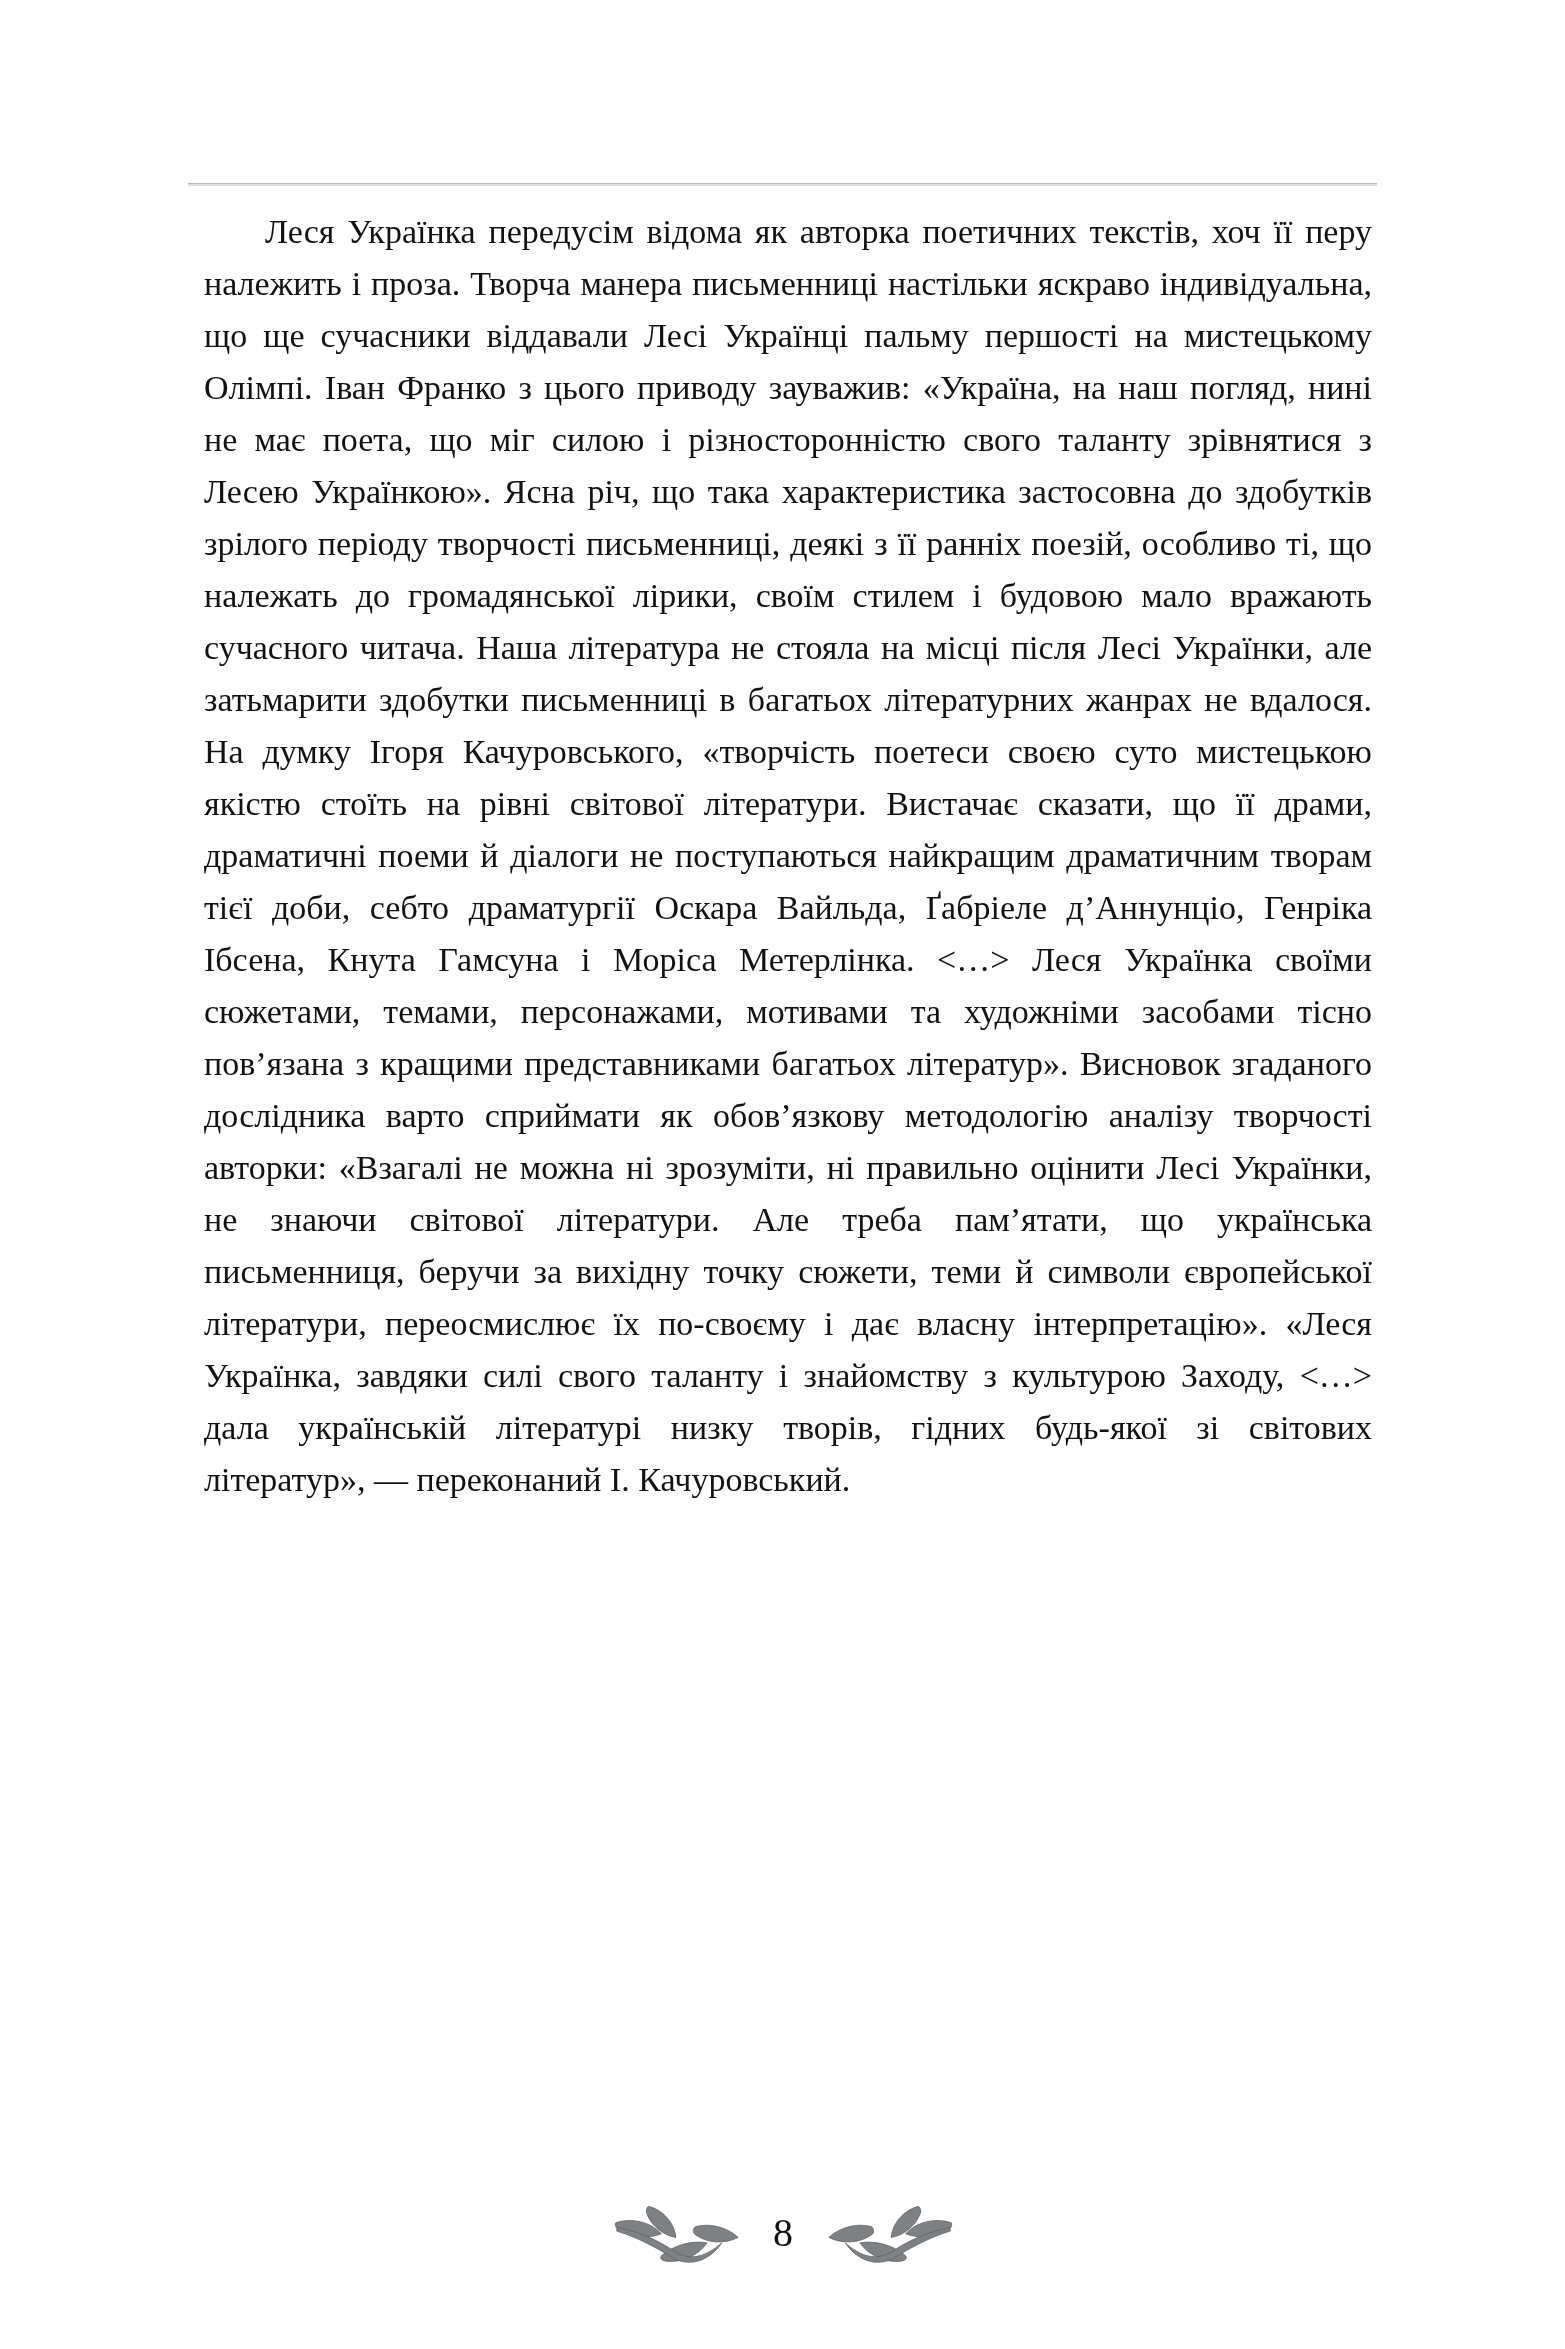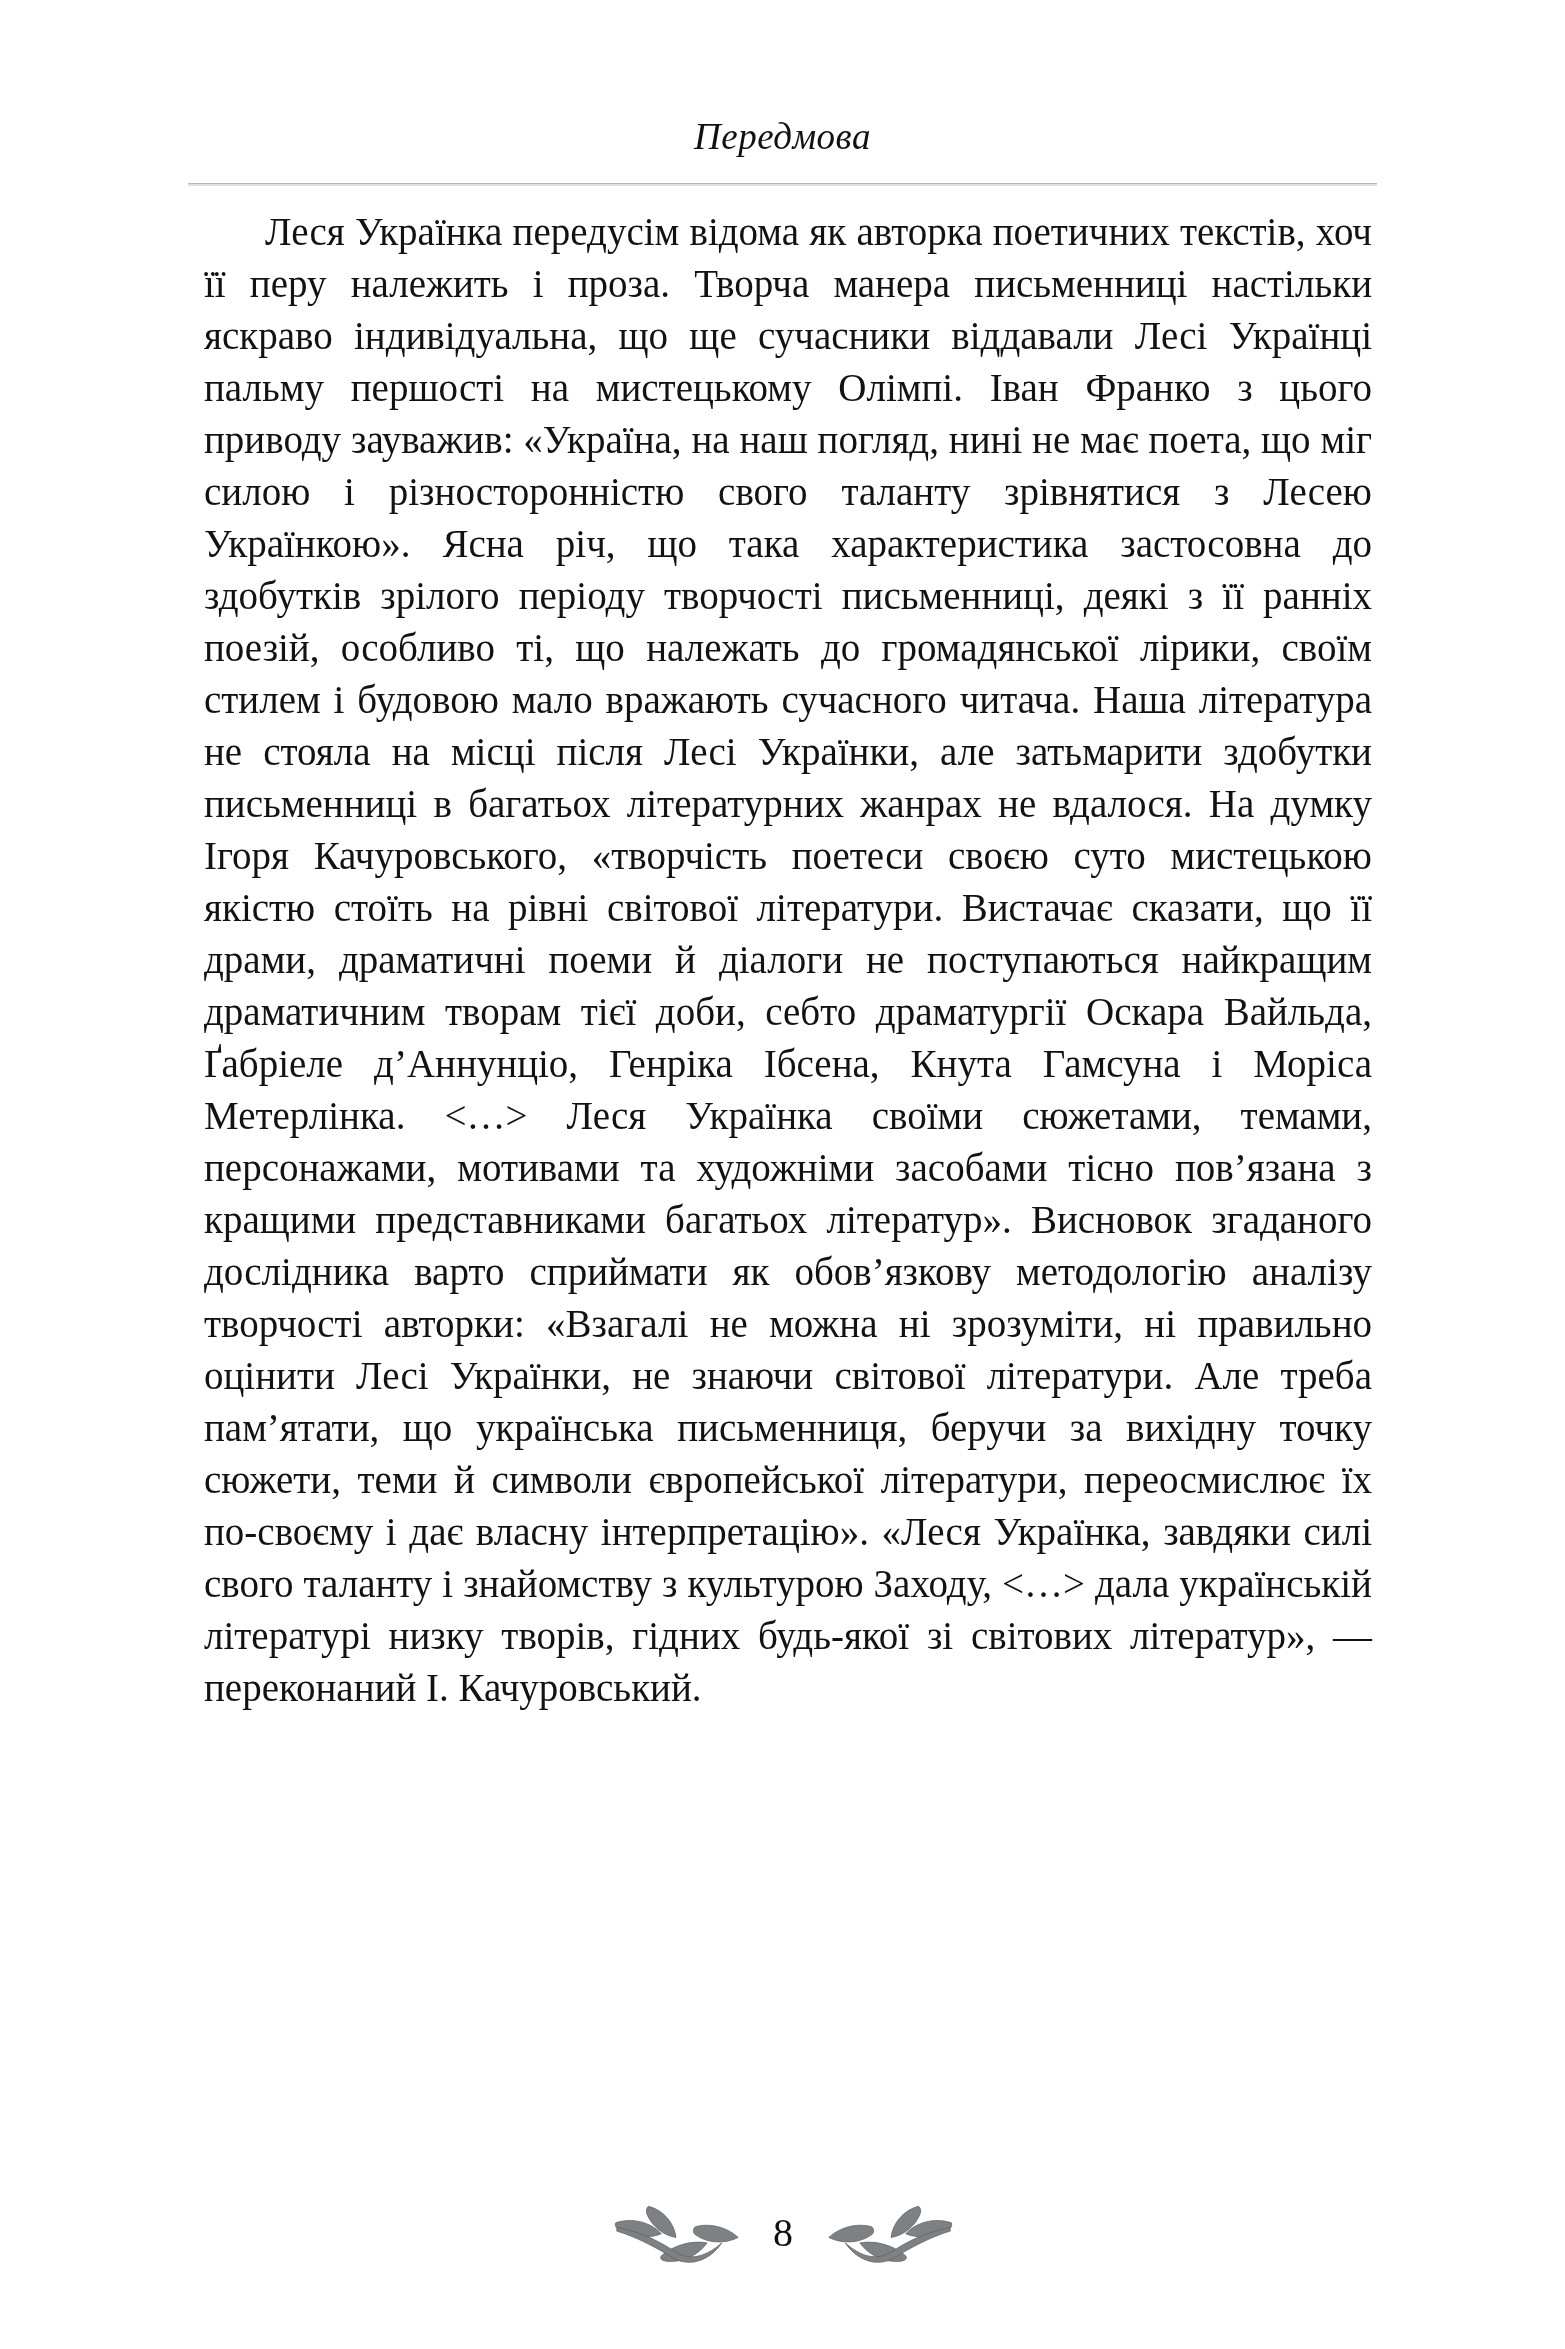--- a/index.html
+++ b/index.html
@@ -43,21 +43,21 @@
     height: 2.8px;
     background: linear-gradient(to bottom, #b9b9b9 0%, #b9b9b9 45%, #dedede 46%, #dedede 100%);
   }
 
   
   .text-block {
     position: absolute;
     top: 206px;
     left: 204px;
     width: 1168px;
-    font-size: 39px;
+    font-size: 34px;
     line-height: 52px;
     text-align: justify;
     text-justify: inter-word;
     color: #121212;
     font-kerning: normal;
   }
 
   .text-block p {
     margin: 0;
     text-indent: 61px;
@@ -95,21 +95,20 @@
     text-align: center;
     position: relative;
     top: -3.7px;
   }
 </style>
 </head>
 <body>
 
 <div class="page">
 
-  <div class="running-head">Передмова</div>
 
   <div class="head-rule"></div>
 
   <div class="text-block">
     <p>Леся Українка передусім відома як авторка поетичних текстів, хоч її перу належить і проза. Творча манера письменниці настільки яскраво індивідуальна, що ще сучасники віддавали Лесі Українці пальму першості на мистецькому Олімпі. Іван Франко з цього приводу зауважив: «Україна, на наш погляд, нині не має поета, що міг силою і різносторонністю свого таланту зрівнятися з Лесею Українкою». Ясна річ, що така характеристика застосовна до здобутків зрілого періоду творчості письменниці, деякі з її ранніх поезій, особливо ті, що належать до громадянської лірики, своїм стилем і будовою мало вражають сучасного читача. Наша література не стояла на місці після Лесі Українки, але затьмарити здобутки письменниці в багатьох літературних жанрах не вдалося. На думку Ігоря Качуровського, «творчість поетеси своєю суто мистецькою якістю стоїть на рівні світової літератури. Вистачає сказати, що її драми, драматичні поеми й діалоги не поступаються найкращим драматичним творам тієї доби, себто драматургії Оскара Вайльда, Ґабріеле д’Аннунціо, Генріка Ібсена, Кнута Гамсуна і Моріса Метерлінка. &lt;…&gt; Леся Українка своїми сюжетами, темами, персонажами, мотивами та художніми засобами тісно пов’язана з кращими представниками багатьох літератур». Висновок згаданого дослідника варто сприймати як обов’язкову методологію аналізу творчості авторки: «Взагалі не можна ні зрозуміти, ні правильно оцінити Лесі Українки, не знаючи світової літератури. Але треба пам’ятати, що українська письменниця, беручи за вихідну точку сюжети, теми й символи європейської літератури, переосмислює їх по-своєму і дає власну інтерпретацію». «Леся Українка, завдяки силі свого таланту і знайомству з культурою Заходу, &lt;…&gt; дала українській літературі низку творів, гідних будь-якої зі світових літератур», — переконаний І. Качуровський.</p>
   </div>
 
   <div class="footer">
 
     <svg class="ornament" viewBox="0 0 148 82" aria-hidden="true">

